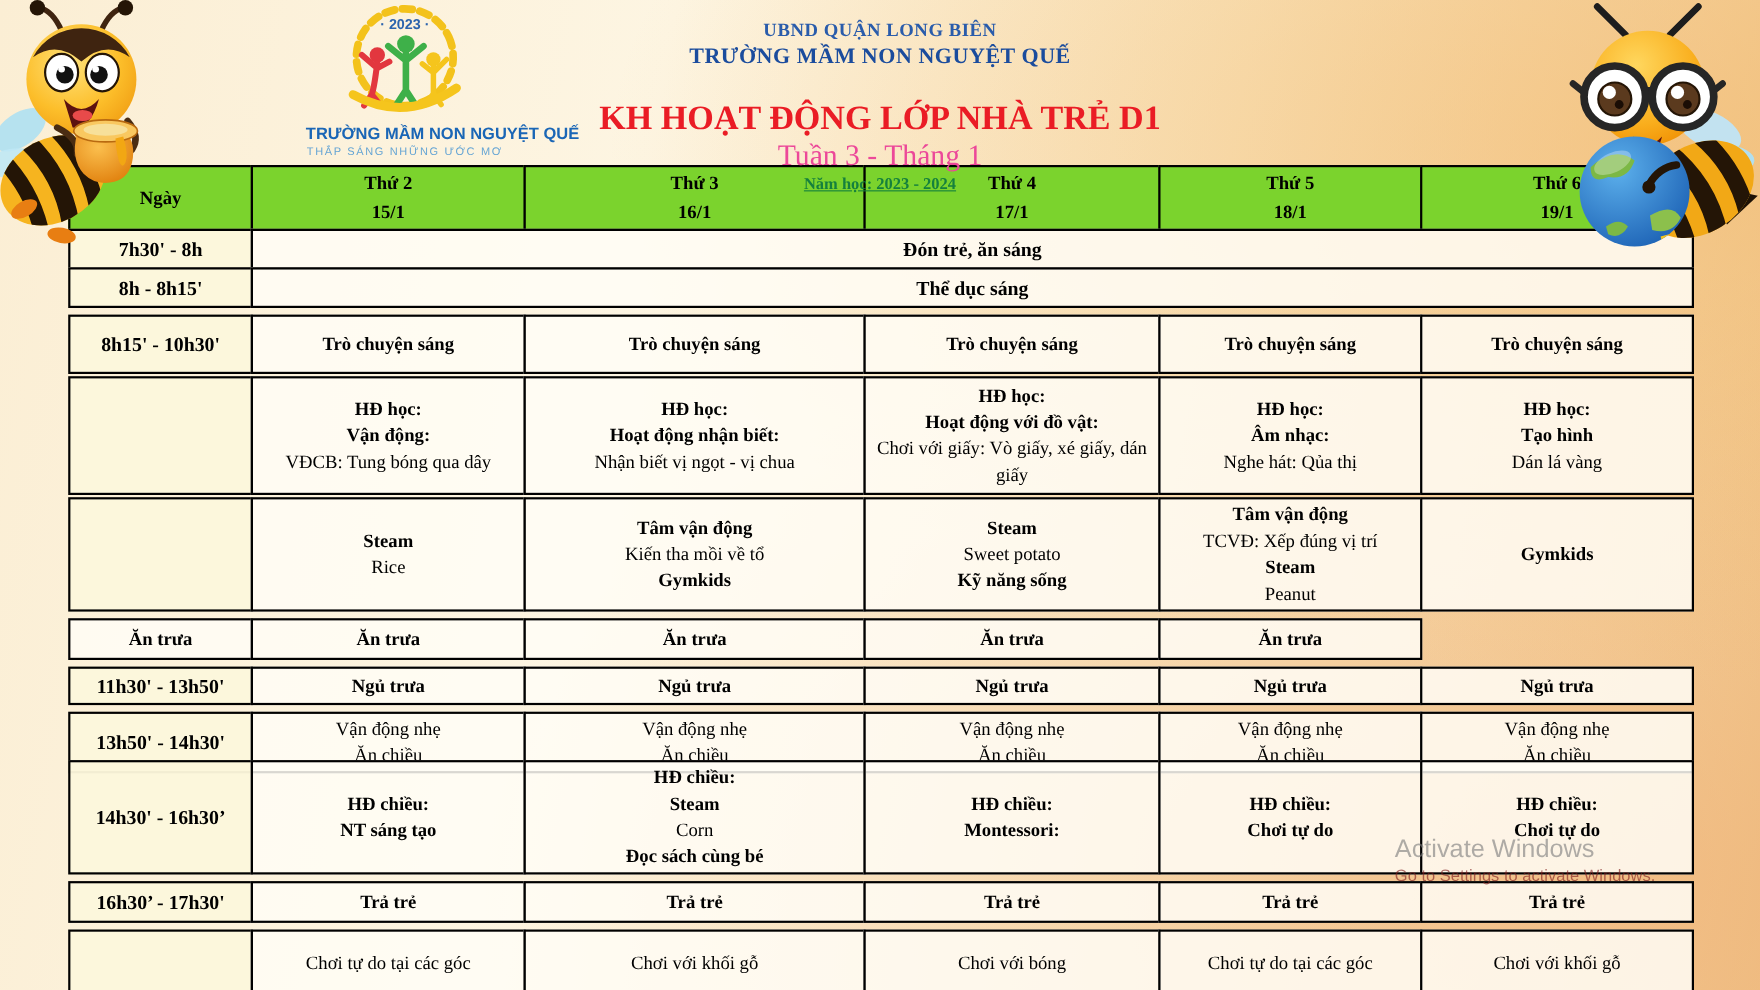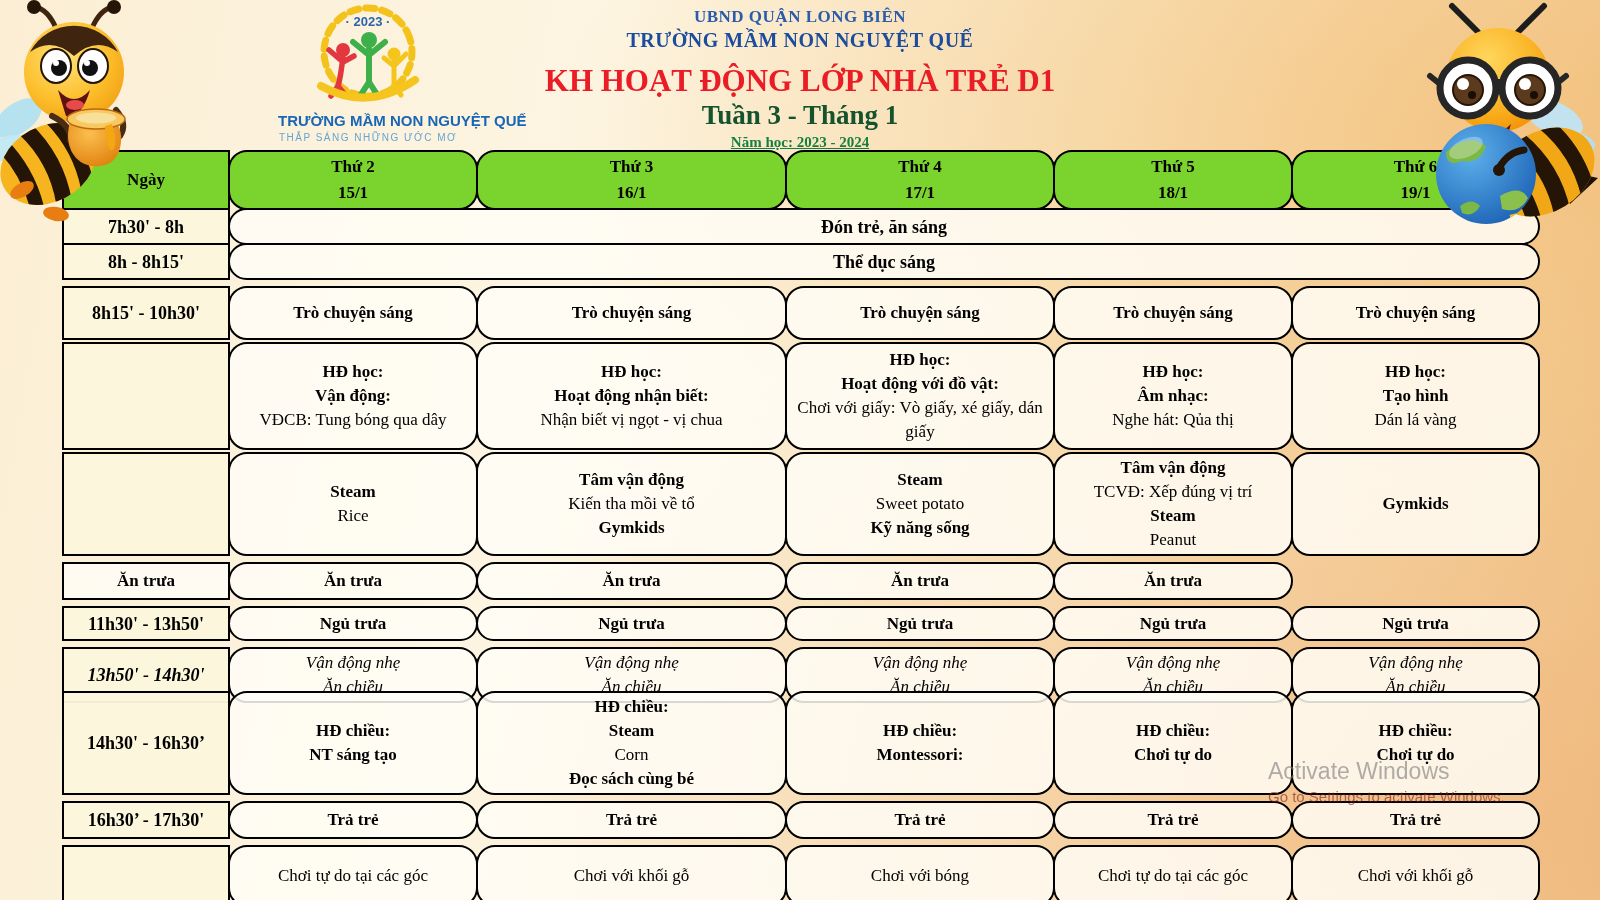--- a/index.html
+++ b/index.html
@@ -6,52 +6,52 @@
   body{
     width:1600px;height:900px;overflow:hidden;position:relative;
     font-family:"Liberation Serif","DejaVu Serif",serif;
     background:
       radial-gradient(ellipse at 95% 15%, rgba(243,183,106,.55) 0%, rgba(243,183,106,0) 45%),
       radial-gradient(ellipse at 90% 90%, rgba(240,170,110,.5) 0%, rgba(240,170,110,0) 50%),
       linear-gradient(100deg,#fbeed4 0%,#fdf5e2 35%,#f9e6c0 65%,#f4d4a2 88%,#efc78d 100%);
   }
   
   .top-header{position:absolute;left:60px;right:60px;top:0;text-align:center;z-index:3;}
-  .org1{margin-top:7px;font-size:17px;font-weight:600;color:#2a5cab;letter-spacing:.5px;}
+  .org1{margin-top:18px;font-size:17px;font-weight:600;color:#2a5cab;letter-spacing:.5px;}
   .org2{margin-top:2px;font-size:20px;font-weight:bold;color:#1b4c9d;letter-spacing:.5px;}
-  .title{margin-top:11px;font-size:31px;font-weight:bold;color:#ea1c25;}
-  .subtitle{margin-top:1px;font-size:27px;font-weight:bold;color:#14532d;}
+  .title{margin-top:26px;font-size:31px;font-weight:bold;color:#ea1c25;}
+  .subtitle{margin-top:1px;font-size:27px;font-weight:normal;color:#ec4899;}
   .schoolyear{margin-top:3px;font-size:15px;font-weight:bold;color:#15803d;text-decoration:underline;}
   
   .logo{position:absolute;left:278px;top:2px;width:180px;text-align:center;z-index:4;}
   .logo-name{font-family:"Liberation Sans","DejaVu Sans",sans-serif;font-size:15px;font-weight:bold;color:#1a66b6;white-space:nowrap;margin-top:2px;}
   .logo-slogan{font-family:"Liberation Sans","DejaVu Sans",sans-serif;font-size:10px;color:#64a4d4;letter-spacing:1.5px;margin-top:3px;white-space:nowrap;}
   
   .bee-left{position:absolute;left:-4px;top:0;z-index:5;}
   .bee-right{position:absolute;left:1402px;top:0;z-index:5;}
   
   .watermark{position:absolute;left:1268px;top:758px;z-index:6;pointer-events:none;
     font-family:"Liberation Sans","DejaVu Sans",sans-serif;color:#7e7e7e;opacity:.62;}
   .wm1{font-size:23px;}
   .wm2{font-size:15px;margin-top:3px;color:#7f1d1d;}
   
   .schedule{position:absolute;left:62px;top:150px;z-index:2;width:1478px;}
   .row{display:grid;grid-template-columns:168px 248px 309px 268px 238px 247px;}
   .row.merge{grid-template-columns:168px 1310px;}
   .cell{border:2px solid #000;background:rgba(255,253,246,.85);box-sizing:border-box;
         display:flex;flex-direction:column;justify-content:center;align-items:center;
         text-align:center;padding:2px 8px;font-size:17px;line-height:24px;color:#000;}
-  .cell + .cell{margin-left:-2px;border-radius:19px;}
+  .cell + .cell{margin-left:-2px;}
   .timec{background:rgba(252,247,220,.96);font-weight:bold;font-size:18px;}
   .g{background:#7bd32d;font-weight:bold;font-size:17px;line-height:26px;}
   .b{font-weight:bold;}
   .big{font-size:18px;font-weight:bold;}
   .tight{margin-top:-2px;} .gap2{margin-top:2px;} .gap4{margin-top:4px;} .gap6{margin-top:6px;}
   .h60{height:60px;} .h37{height:37px;} .h40{height:54px;} .h108{height:108px;}
-  .h104{height:104px;} .h38{height:38px;} .h35{height:35px;} .h57{height:40px;font-style:italic;} .h62{height:62px;}
+  .h104{height:104px;} .h38{height:38px;} .h35{height:35px;} .h57{height:40px;} .h62{height:62px;}
 </style>
 </head>
 <body>
 
 <div class="top-header">
   <div class="org1">UBND QUẬN LONG BIÊN</div>
   <div class="org2">TRƯỜNG MẦM NON NGUYỆT QUẾ</div>
   <div class="title">KH HOẠT ĐỘNG LỚP NHÀ TRẺ D1</div>
   <div class="subtitle">Tuần 3 - Tháng 1</div>
   <div class="schoolyear">Năm học: 2023 - 2024</div>

